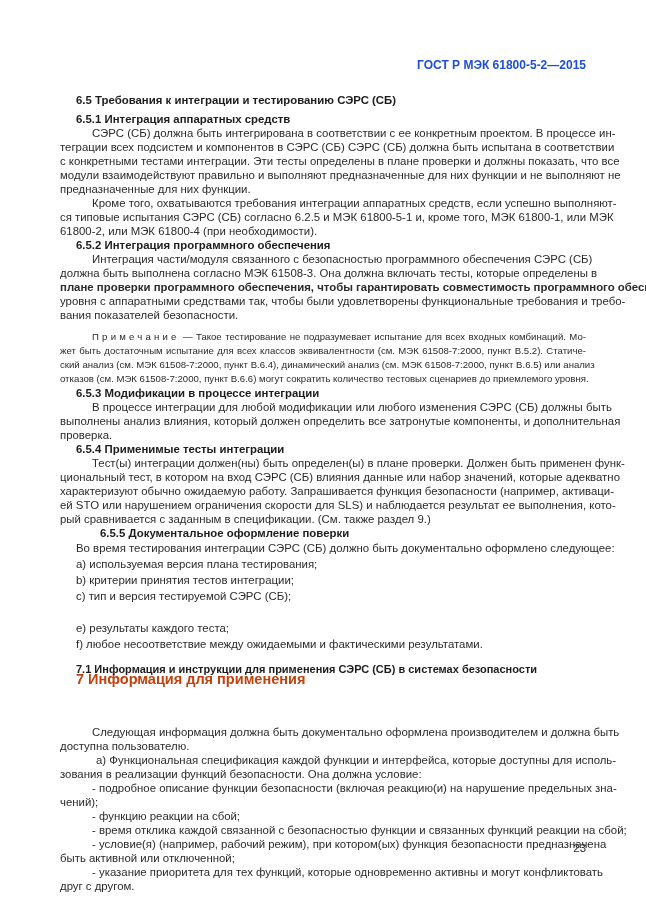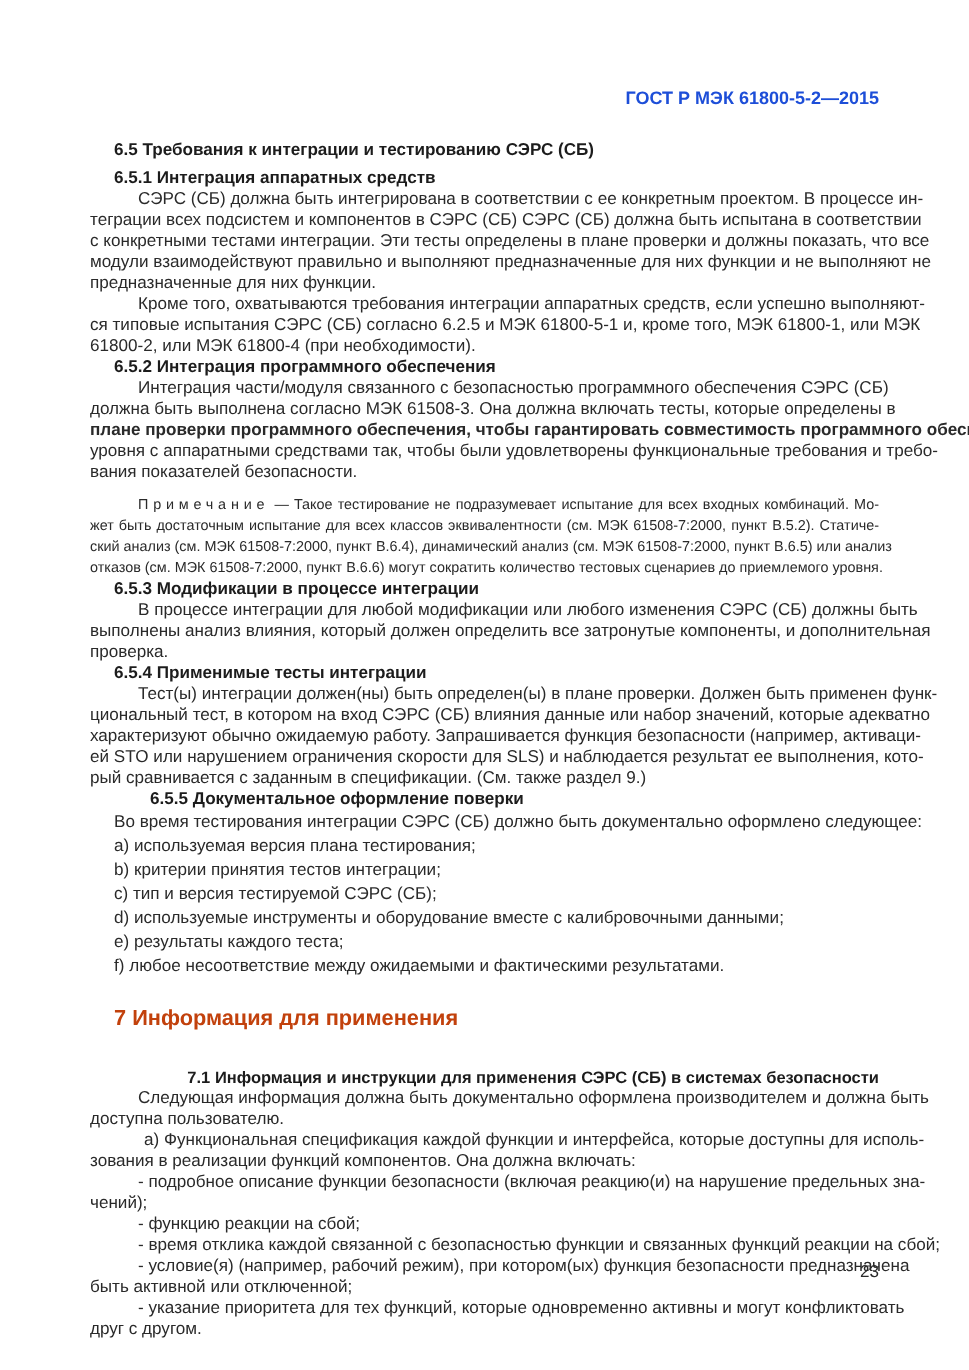--- a/index.html
+++ b/index.html
@@ -58,31 +58,30 @@
   <div class="ln j" style="top:470px;left:60px;width:526px;">циональный тест, в котором на вход СЭРС (СБ) влияния данные или набор значений, которые адекватно</div>
   <div class="ln j" style="top:484px;left:60px;width:526px;">характеризуют обычно ожидаемую работу. Запрашивается функция безопасности (например, активаци-</div>
   <div class="ln j" style="top:498px;left:60px;width:526px;">ей STO или нарушением ограничения скорости для SLS) и наблюдается результат ее выполнения, кото-</div>
   <div class="ln" style="top:512px;left:60px;">рый сравнивается с заданным в спецификации. (См. также раздел 9.)</div>
 
   <div class="ln b" style="top:526px;margin-left:24px;">6.5.5 Документальное оформление поверки</div>
   <div class="ln" style="top:541px;">Во время тестирования интеграции СЭРС (СБ) должно быть документально оформлено следующее:</div>
   <div class="ln" style="top:557px;">a) используемая версия плана тестирования;</div>
   <div class="ln" style="top:573px;">b) критерии принятия тестов интеграции;</div>
   <div class="ln" style="top:589px;">c) тип и версия тестируемой СЭРС (СБ);</div>
-  <div class="ln" style="top:605px;">d) используемые инструменты и оборудование вместе с калибровочными данными;</div>
   <div class="ln" style="top:621px;">e) результаты каждого теста;</div>
   <div class="ln" style="top:637px;">f) любое несоответствие между ожидаемыми и фактическими результатами.</div>
 
   <div class="ln h7" style="top:672px;">7 Информация для применения</div>
-  <div class="ln b" style="top:712px;font-size:11px;text-align:right;">7.1 Информация и инструкции для применения СЭРС (СБ) в системах безопасности</div>
+  <div class="ln b" style="top:662px;font-size:11px;">7.1 Информация и инструкции для применения СЭРС (СБ) в системах безопасности</div>
 
   <div class="ln j" style="top:725px;left:76px;width:510px;"><span style="display:inline-block;width:16px;"></span><span>Следующая информация должна быть документально оформлена производителем и должна быть</span></div>
   <div class="ln" style="top:739px;left:60px;">доступна пользователю.</div>
   <div class="ln j" style="top:753px;left:76px;width:510px;"><span style="display:inline-block;width:20px;"></span><span>a) Функциональная спецификация каждой функции и интерфейса, которые доступны для исполь-</span></div>
-  <div class="ln" style="top:767px;left:60px;">зования в реализации функций компонентов. Она должна включать:</div>
+  <div class="ln" style="top:767px;left:60px;">зования в реализации функций безопасности. Она должна условие:</div>
   <div class="ln j" style="top:781px;left:76px;width:510px;"><span style="display:inline-block;width:16px;"></span><span>- подробное описание функции безопасности (включая реакцию(и) на нарушение предельных зна-</span></div>
   <div class="ln" style="top:795px;left:60px;">чений);</div>
   <div class="ln" style="top:809px;left:92px;">- функцию реакции на сбой;</div>
   <div class="ln j" style="top:823px;left:92px;width:494px;">- время отклика каждой связанной с безопасностью функции и связанных функций реакции на сбой;</div>
   <div class="ln j" style="top:837px;left:92px;width:494px;">- условие(я) (например, рабочий режим), при котором(ых) функция безопасности предназначена</div>
   <div class="ln" style="top:851px;left:60px;">быть активной или отключенной;</div>
   <div class="ln j" style="top:865px;left:92px;width:494px;">- указание приоритета для тех функций, которые одновременно активны и могут конфликтовать</div>
   <div class="ln" style="top:879px;left:60px;">друг с другом.</div>
 
   <div class="pg">23</div>

